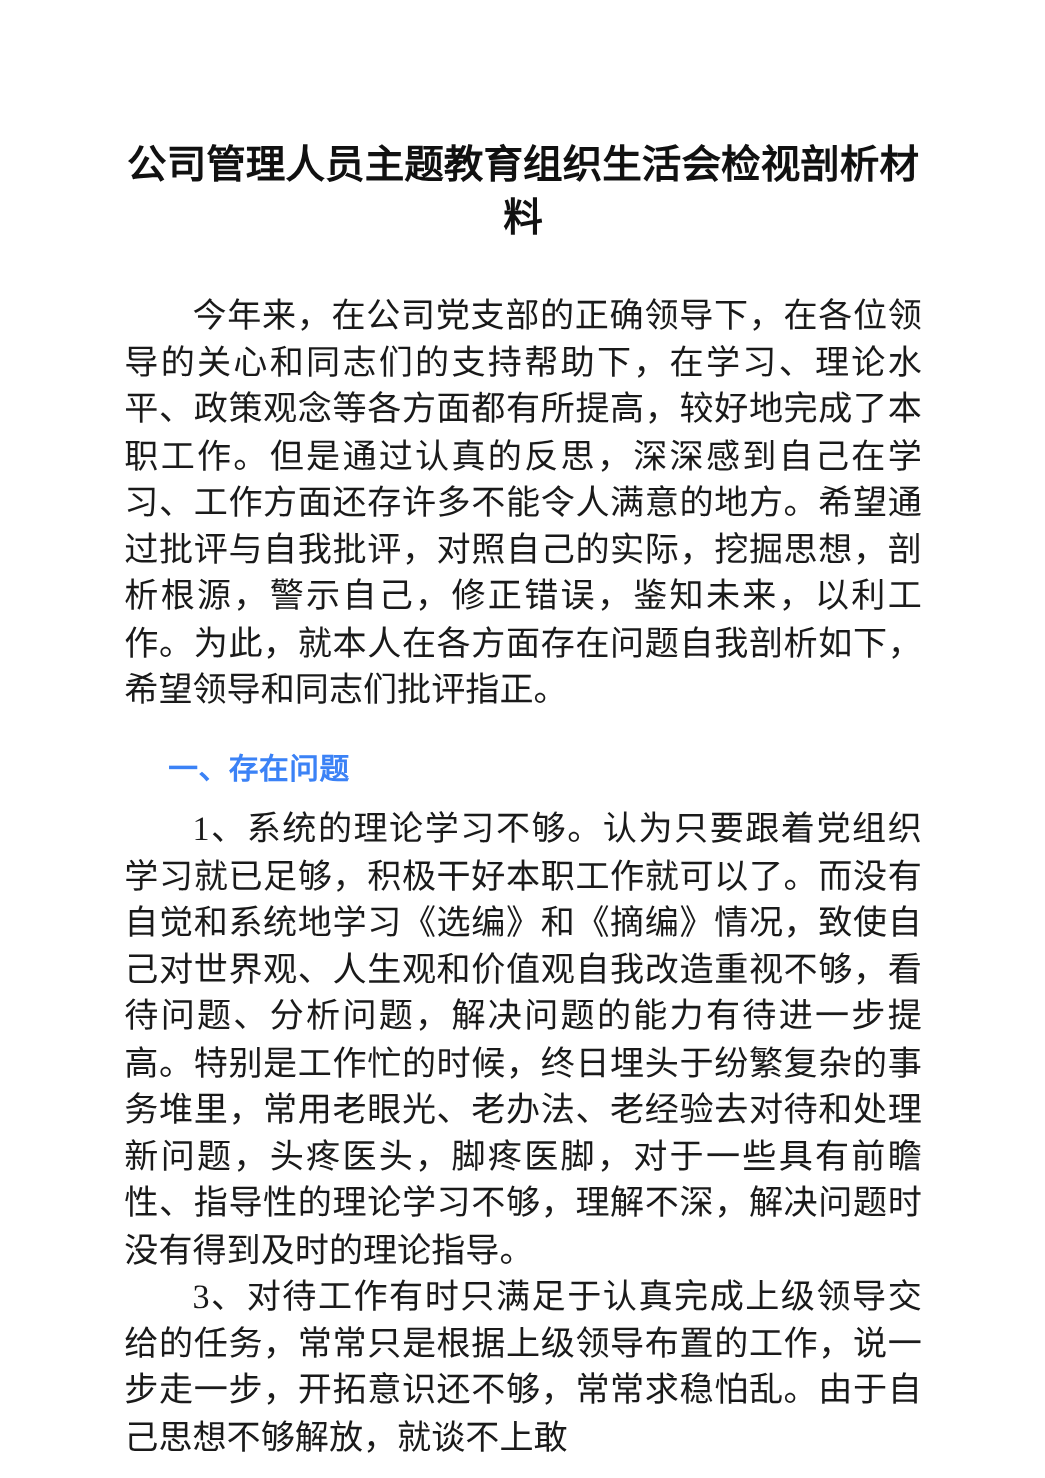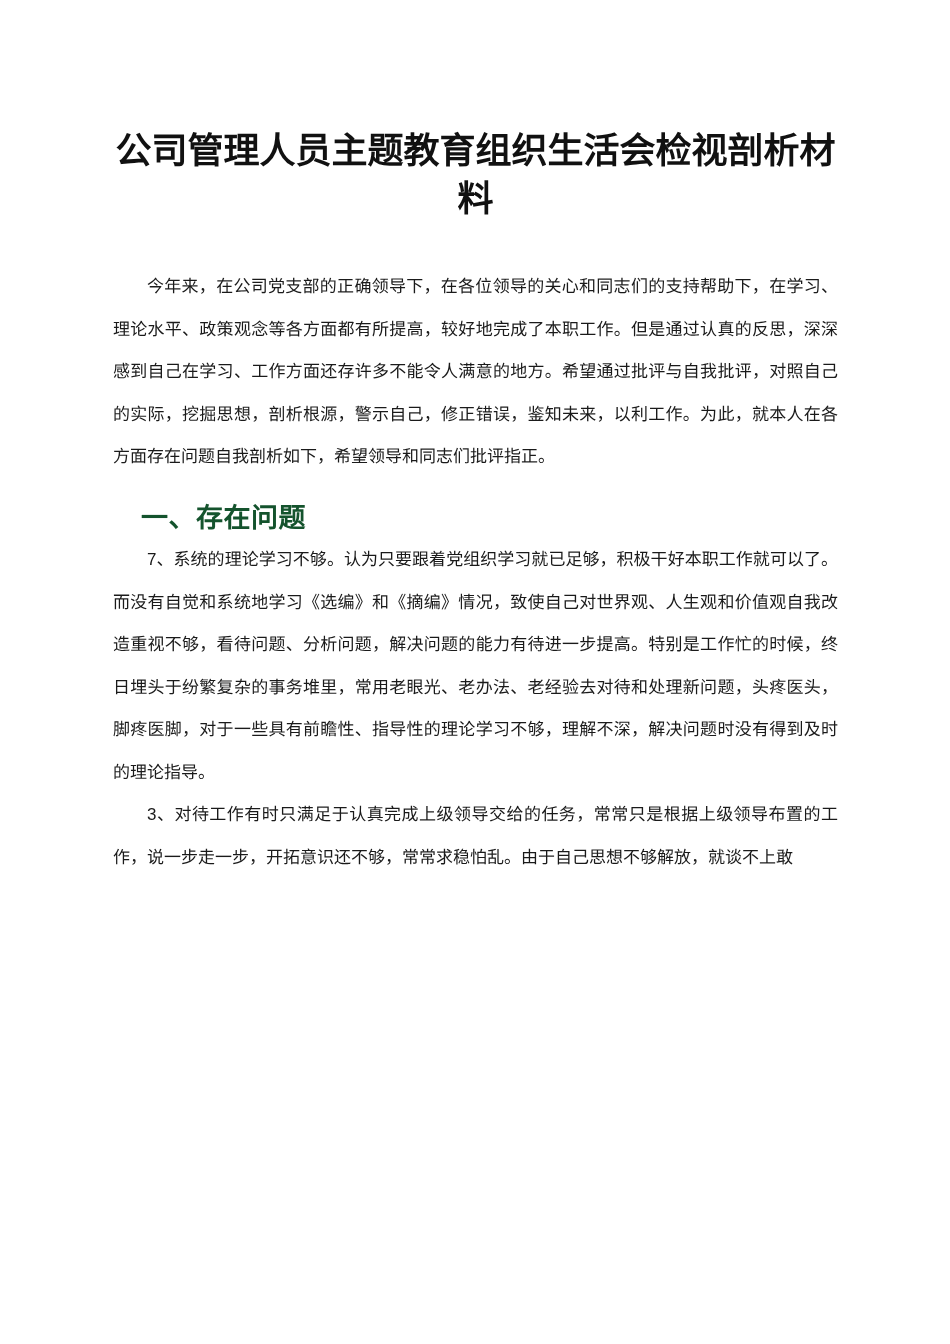--- a/index.html
+++ b/index.html
@@ -41,38 +41,38 @@
     font-size: 36px;
     line-height: 48px;
     text-align: center;
     letter-spacing: 0px;
     color: #111111;
     word-break: break-all;
   }
 
   
   .section-heading {
-    margin: 0;
+    margin: 12px;
     padding-top: 18px;
     padding-bottom: 0px;
     font-family: "DejaVu Sans", "Liberation Sans", sans-serif;
     font-weight: 700;
     font-size: 27px;
     line-height: 42.5px;
     text-indent: 28px;
-    color: #14532d;
+    color: #3b82f6;
     letter-spacing: 0.5px;
   }
 
   
   .body-para {
     margin: 0;
-    font-family: Liberation Sans, sans-serif;
+    font-family: Liberation Serif, serif;
     font-weight: 400;
-    font-size: 17px;
+    font-size: 31px;
     line-height: 42.5px;
     text-align: justify;
     text-justify: inter-ideograph;
     text-indent: 2em;
     word-break: break-all;
     letter-spacing: 0px;
     color: #1a1a1a;
   }
 
   .body-para.first-block {
@@ -89,18 +89,18 @@
 
 <div class="page">
   <div class="content">
 
     <h1 class="doc-title">公司管理人员主题教育组织生活会检视剖析材料</h1>
 
     <p class="body-para kai first-block">今年来，在公司党支部的正确领导下，在各位领导的关心和同志们的支持帮助下，在学习、理论水平、政策观念等各方面都有所提高，较好地完成了本职工作。但是通过认真的反思，深深感到自己在学习、工作方面还存许多不能令人满意的地方。希望通过批评与自我批评，对照自己的实际，挖掘思想，剖析根源，警示自己，修正错误，鉴知未来，以利工作。为此，就本人在各方面存在问题自我剖析如下，希望领导和同志们批评指正。</p>
 
     <h2 class="section-heading">一、存在问题</h2>
 
-    <p class="body-para kai">7、系统的理论学习不够。认为只要跟着党组织学习就已足够，积极干好本职工作就可以了。而没有自觉和系统地学习《选编》和《摘编》情况，致使自己对世界观、人生观和价值观自我改造重视不够，看待问题、分析问题，解决问题的能力有待进一步提高。特别是工作忙的时候，终日埋头于纷繁复杂的事务堆里，常用老眼光、老办法、老经验去对待和处理新问题，头疼医头，脚疼医脚，对于一些具有前瞻性、指导性的理论学习不够，理解不深，解决问题时没有得到及时的理论指导。</p>
+    <p class="body-para kai">1、系统的理论学习不够。认为只要跟着党组织学习就已足够，积极干好本职工作就可以了。而没有自觉和系统地学习《选编》和《摘编》情况，致使自己对世界观、人生观和价值观自我改造重视不够，看待问题、分析问题，解决问题的能力有待进一步提高。特别是工作忙的时候，终日埋头于纷繁复杂的事务堆里，常用老眼光、老办法、老经验去对待和处理新问题，头疼医头，脚疼医脚，对于一些具有前瞻性、指导性的理论学习不够，理解不深，解决问题时没有得到及时的理论指导。</p>
 
     <p class="body-para kai">3、对待工作有时只满足于认真完成上级领导交给的任务，常常只是根据上级领导布置的工作，说一步走一步，开拓意识还不够，常常求稳怕乱。由于自己思想不够解放，就谈不上敢</p>
 
   </div>
 </div>
 
 </body></html>

